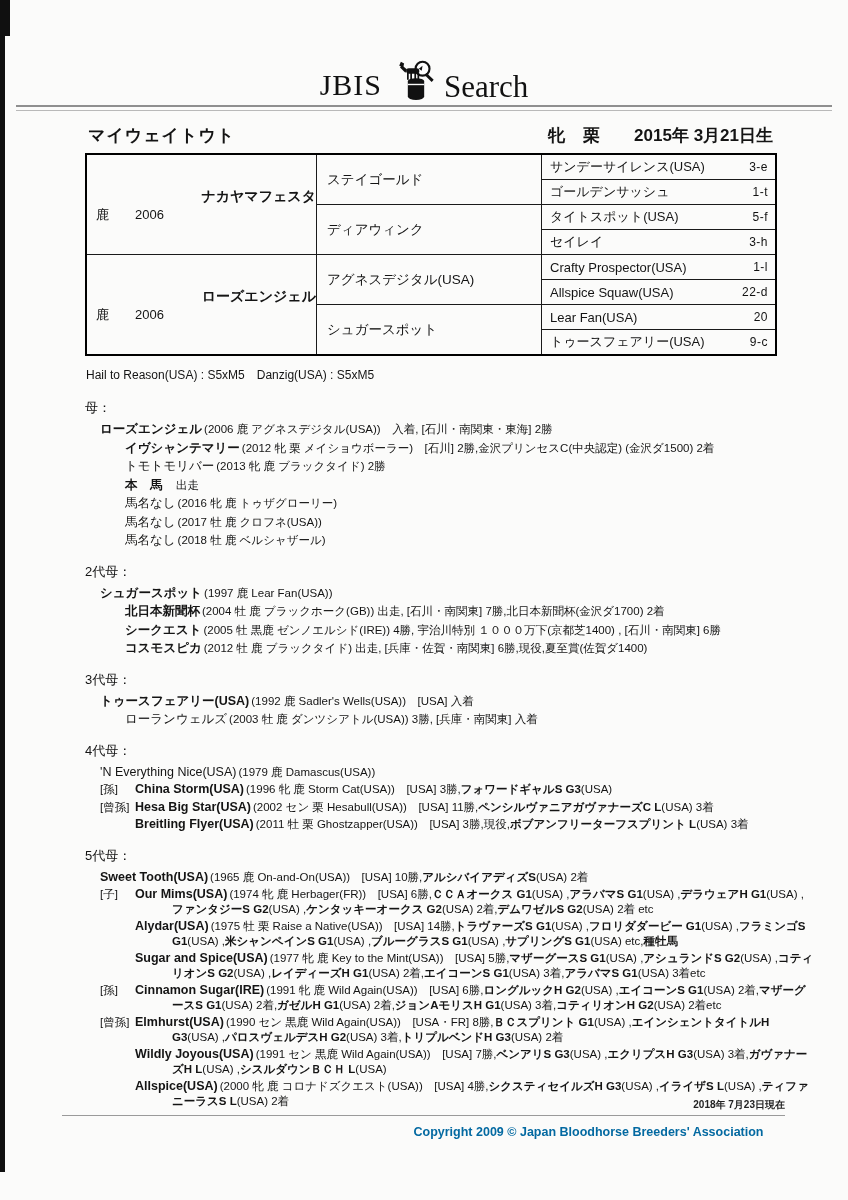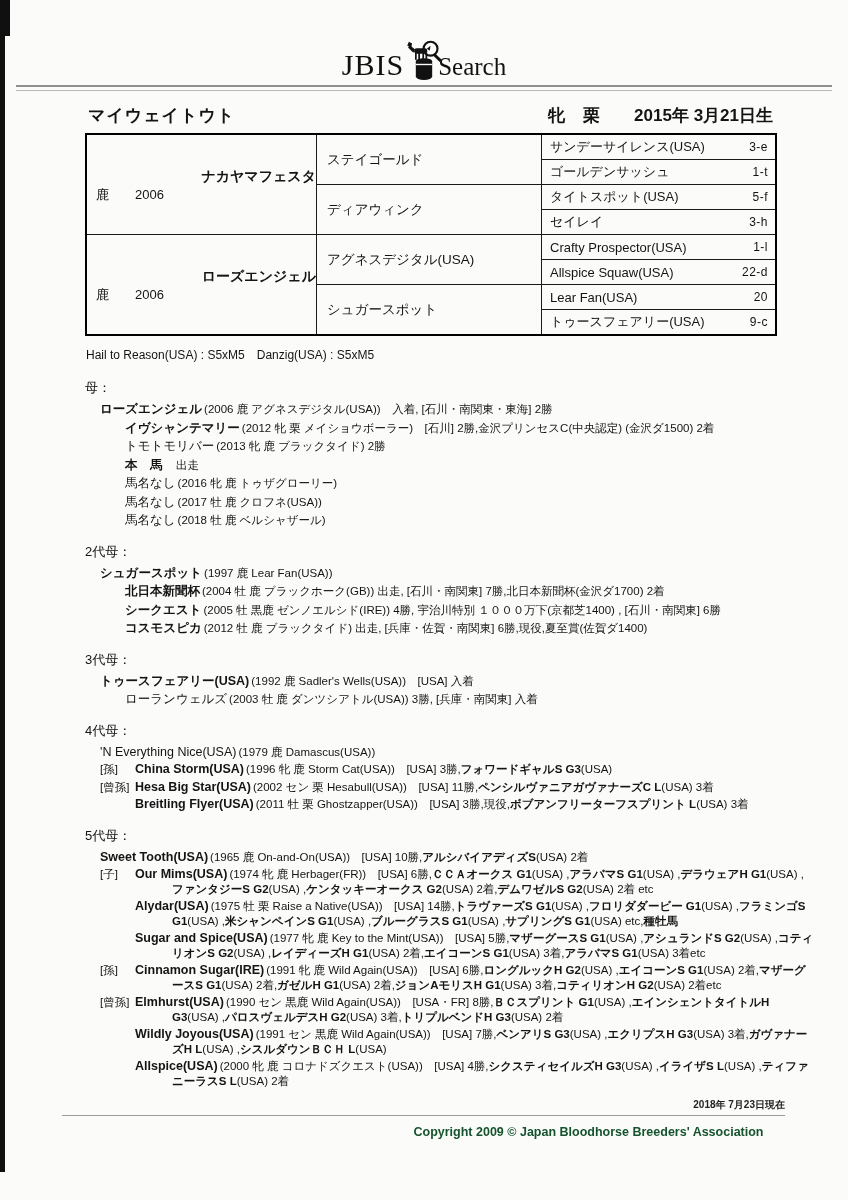--- a/index.html
+++ b/index.html
@@ -7,23 +7,23 @@
     width:848px;height:1200px;overflow:hidden;position:relative;
     background:#fbfbfa;color:#141414;
     font-family:"Liberation Sans","DejaVu Sans",sans-serif;
     -webkit-font-smoothing:antialiased;
   }
   
   .edge-left{position:absolute;left:0;top:0;width:5px;height:1172px;background:#101010;}
   .edge-corner{position:absolute;left:0;top:0;width:10px;height:36px;background:#101010;}
 
   
-  .logo-wrap{padding-top:34px;display:flex;justify-content:center;align-items:flex-end;gap:2px;}
+  .logo-wrap{padding-top:54px;display:flex;justify-content:center;align-items:flex-end;gap:16px;}
   .logo-jbis{font-family:"Liberation Serif","DejaVu Serif",serif;font-size:30px;line-height:30px;color:#111;letter-spacing:1px;}
-  .logo-search{font-family:"Liberation Serif","DejaVu Serif",serif;font-size:25px;line-height:26px;color:#111;margin-left:-6px;}
+  .logo-search{font-family:"Liberation Serif","DejaVu Serif",serif;font-size:31px;line-height:26px;color:#111;margin-left:-6px;}
   .logo-icon{width:36px;height:46px;display:inline-block;position:relative;top:4px;}
   .top-rule{height:3px;border-top:2px solid #8f8f8f;border-bottom:1px solid #b9b9b9;margin:5px 16px 0 16px;}
 
   
   .content{width:690px;margin-left:85px;}
   .title-row{display:flex;justify-content:space-between;align-items:flex-end;margin-top:13px;padding:0 2px 6px 3px;}
   .horse-title{font-size:17px;font-weight:bold;letter-spacing:1px;}
   .title-right{font-size:17px;font-weight:bold;display:flex;align-items:flex-end;}
   .title-right .sex{margin-right:18px;}
   .title-right .coat{margin-right:34px;}
@@ -56,21 +56,21 @@
   .lv2{margin-left:40px;}
   .sub{margin-left:50px;padding-left:37px;text-indent:-37px;}
   .labeled{margin-left:15px;padding-left:72px;text-indent:-72px;}
   .lbl{display:inline-block;width:35px;text-indent:0;font-size:11.5px;}
   .sec-dense .entry{margin-bottom:3px;}
 
   
   .footer{position:absolute;left:62px;right:63px;top:1098px;font-weight:bold;}
   .f-date{text-align:right;font-size:10px;color:#222;padding-right:0;}
   .f-rule{border-top:1px solid #9a9a9a;margin-top:3px;}
-  .f-copy{margin-top:9px;margin-left:330px;font-size:12.5px;color:#14532d;text-align:center;}
+  .f-copy{margin-top:9px;margin-left:330px;font-size:12.5px;color:#0369a1;text-align:center;}
 </style>
 </head>
 <body>
 
 <div class="edge-left"></div>
 <div class="edge-corner"></div>
 
 <div class="logo-wrap">
   <span class="logo-jbis">JBIS</span>
   <span class="logo-icon">

